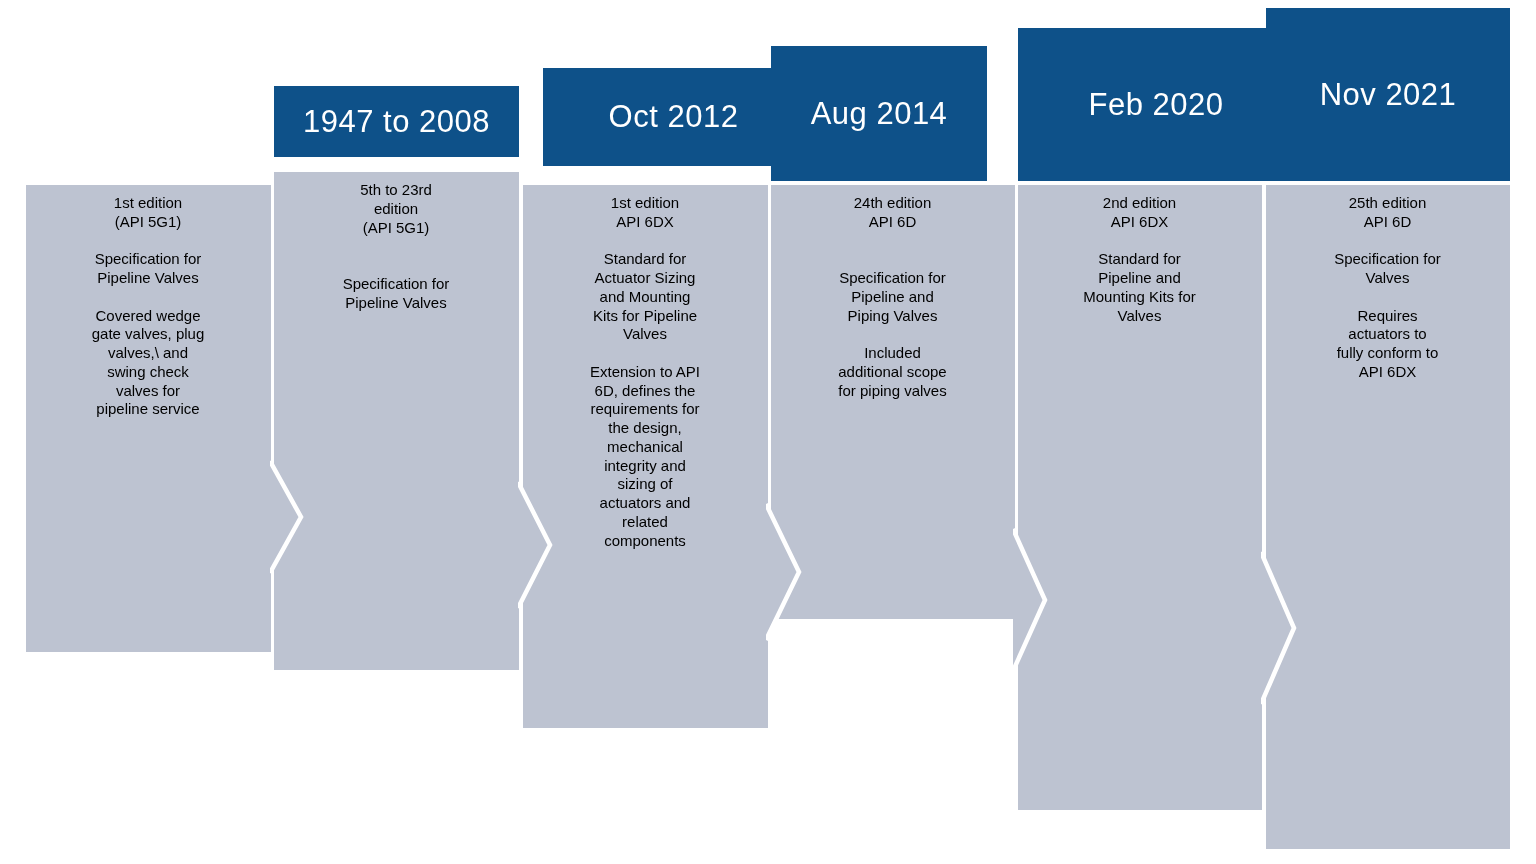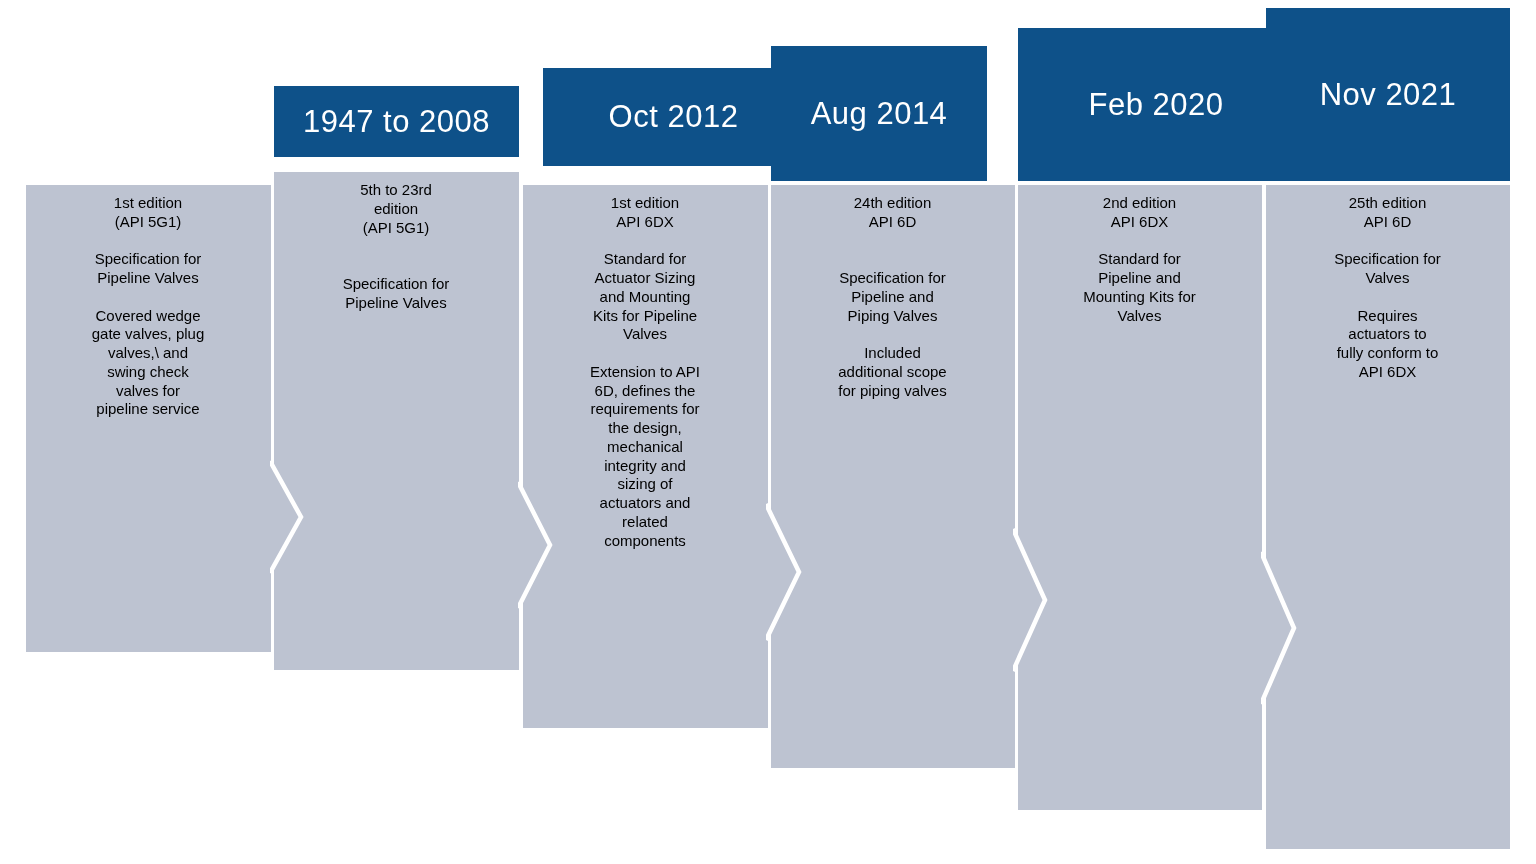--- a/index.html
+++ b/index.html
@@ -69,21 +69,21 @@
 mechanical
 integrity and
 sizing of
 actuators and
 related
 components</div>
 
   <div class="hdr" style="left:771px;top:46px;width:216px;height:135px;">
     <span>Aug 2014</span>
   </div>
-  <div class="bod" style="left:771px;top:185px;width:244px;height:583px;">24th edition
+  <div class="bod" style="left:771px;top:185px;width:244px;height:434px;">24th edition
 API 6D
 
 
 Specification for
 Pipeline and
 Piping Valves
 
 Included
 additional scope
 for piping valves</div>

